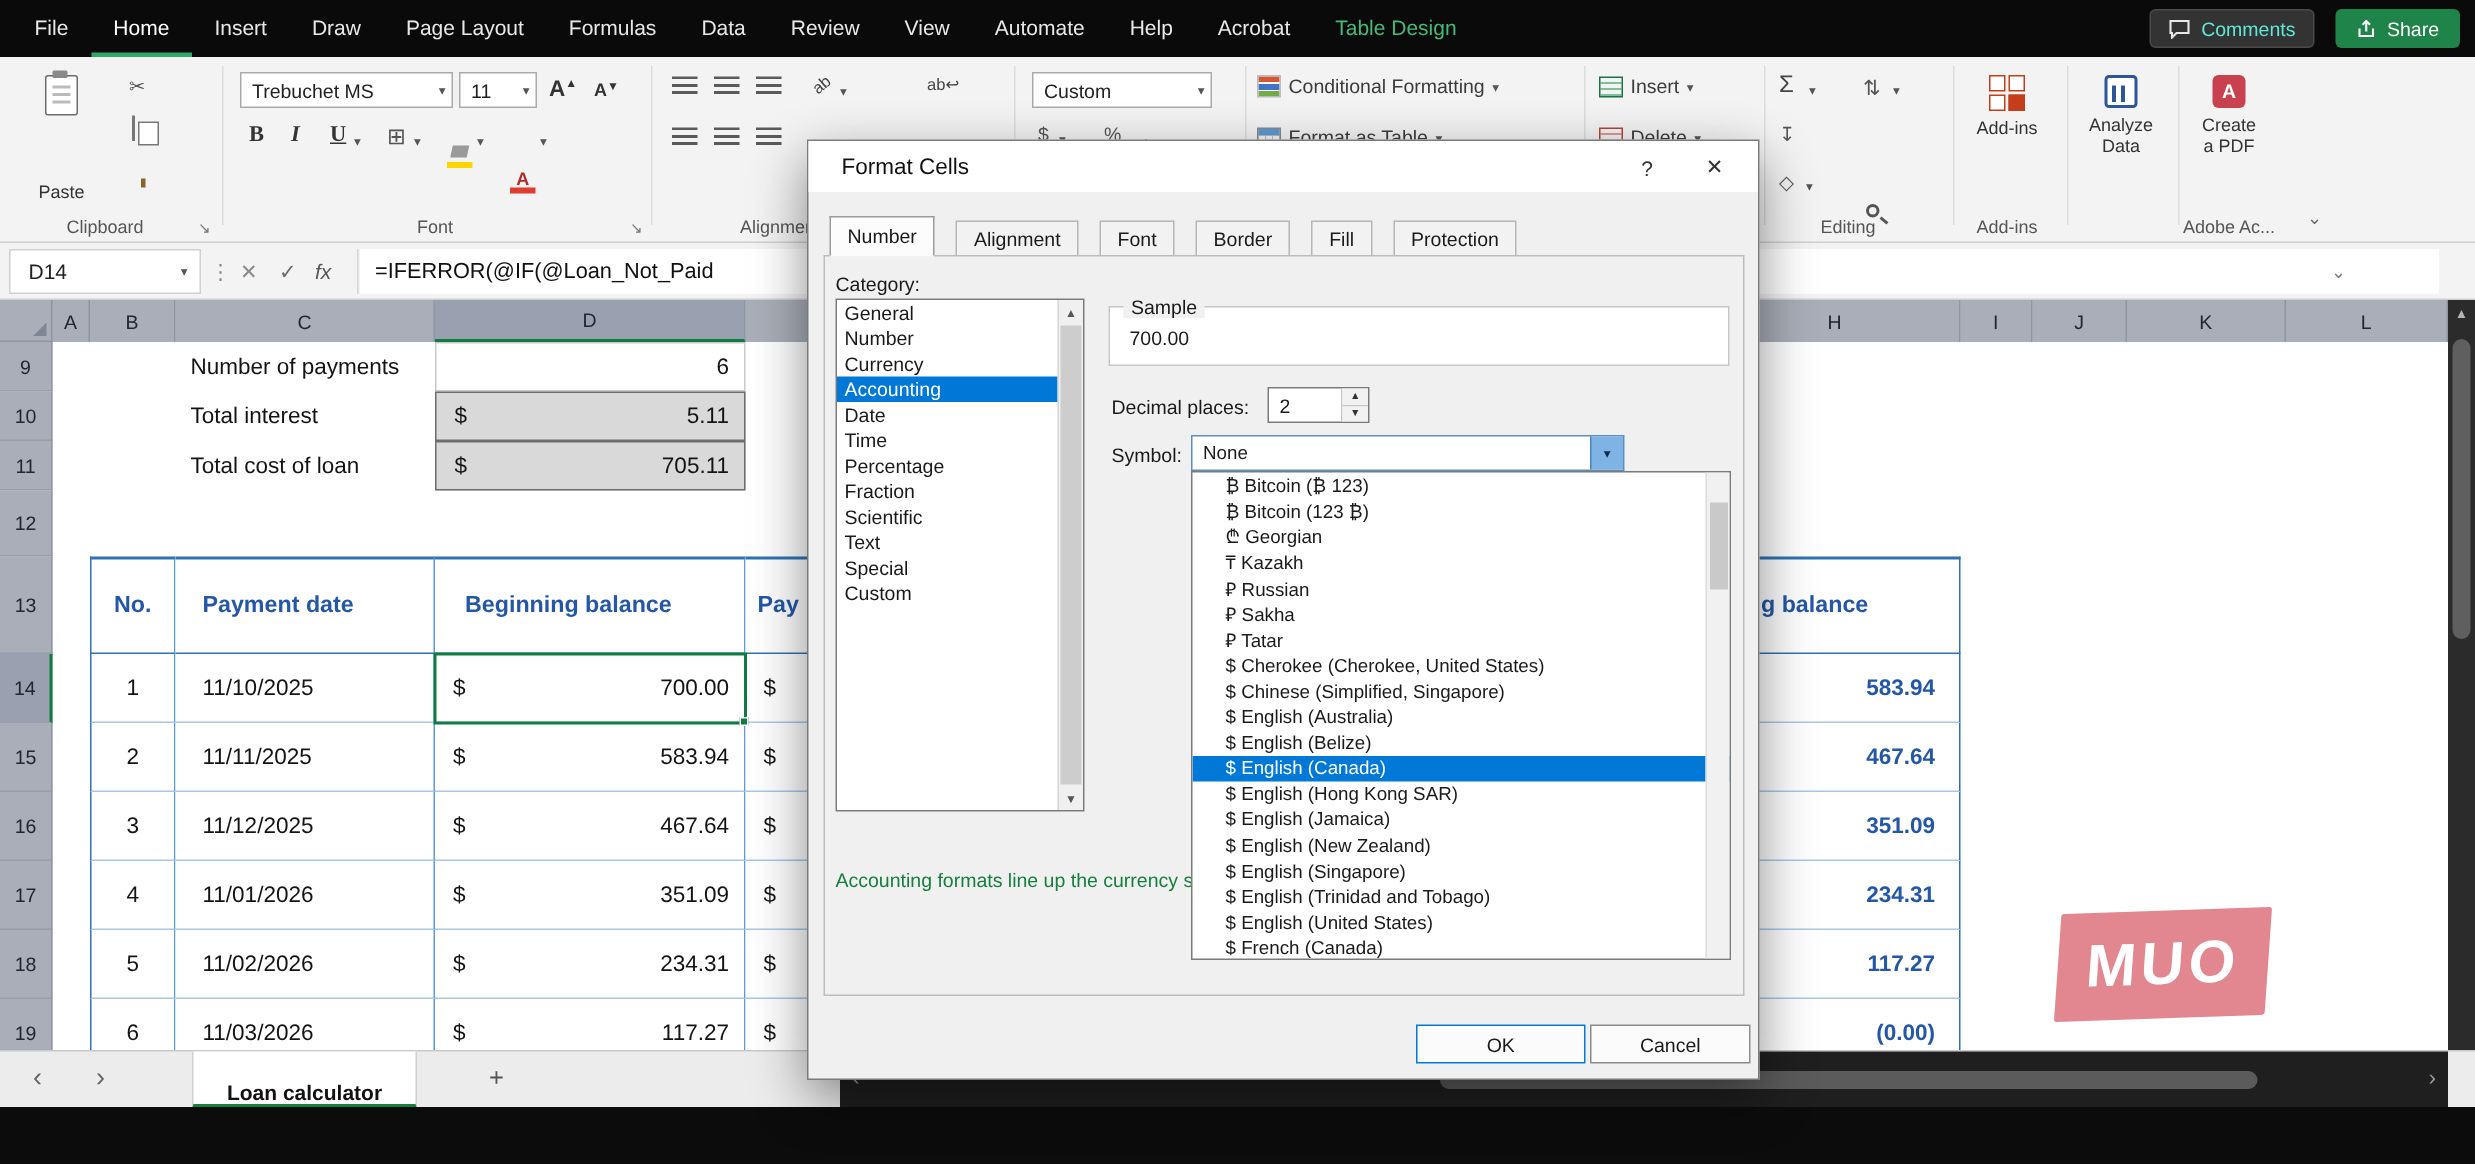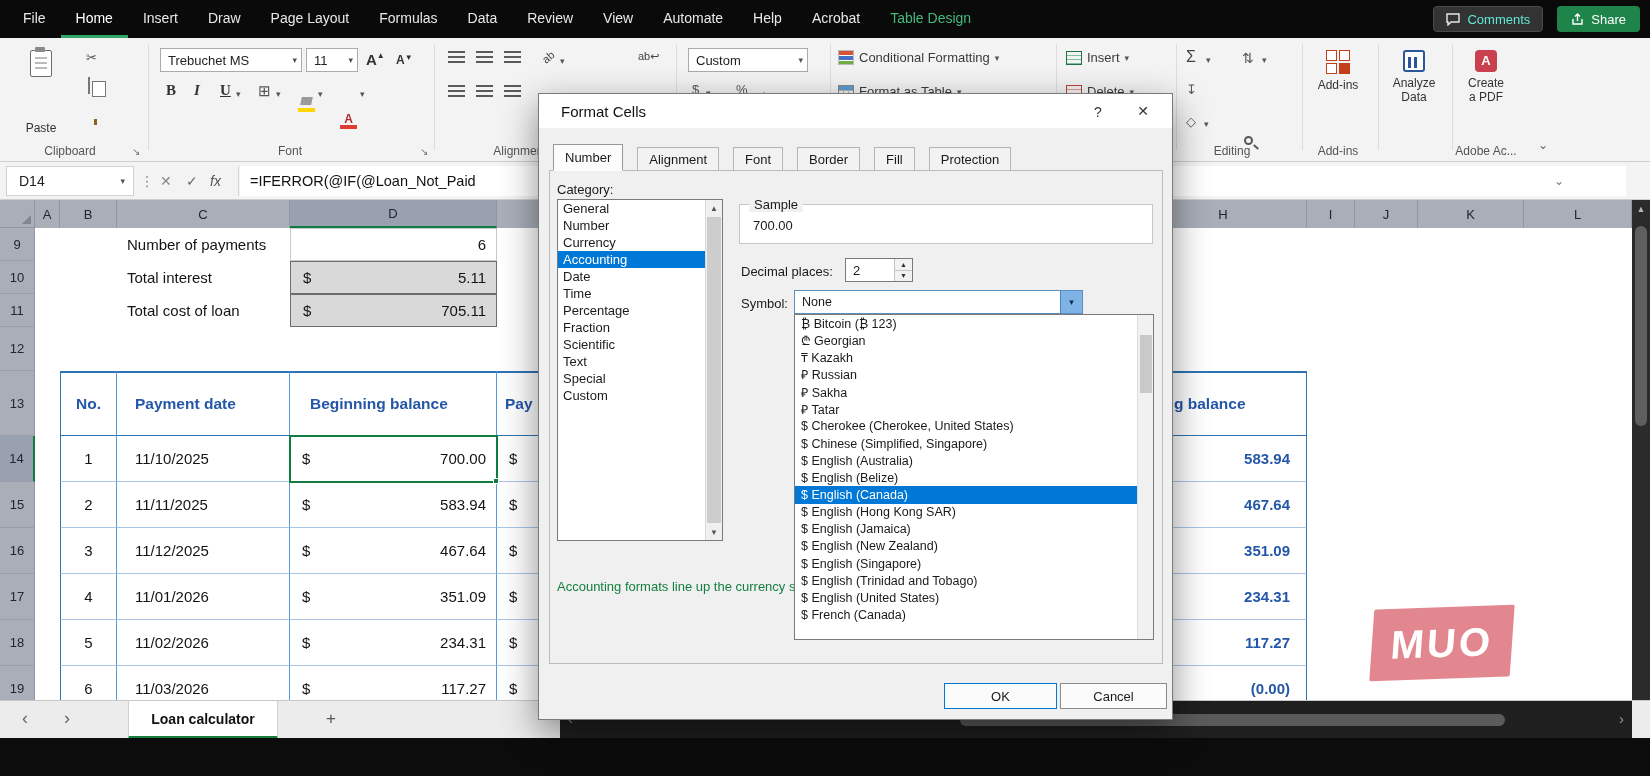--- a/index.html
+++ b/index.html
@@ -112,21 +112,21 @@
 
   
   .vscroll{position:absolute;right:0;top:200px;width:18px;height:538px;background:#2b2b2b;}
   .vscroll .arr{position:absolute;left:0;width:18px;height:18px;display:flex;align-items:center;justify-content:center;
                 color:#b5b5b5;font-size:9px;}
   .vscroll .thumb{position:absolute;left:3px;top:26px;width:12px;height:200px;background:#5f5f5f;border-radius:6px;}
   .tabbar{position:absolute;left:0;top:700px;width:1650px;height:38px;background:#ececec;border-top:1px solid #c9c9c9;}
   .nav-arr{position:absolute;top:7px;font-size:18px;color:#666;}
   .sheettab{position:absolute;left:128px;top:0;width:150px;height:38px;background:#fff;
             border-left:1px solid #d0d0d0;border-right:1px solid #d0d0d0;border-bottom:3px solid #15803d;
-            display:flex;align-items:center;justify-content:center;font-size:14px;font-weight:700;color:#111;}
+            display:flex;align-items:flex-end;justify-content:center;font-size:14px;font-weight:700;color:#111;}
   .addsheet{position:absolute;left:326px;top:8px;font-size:17px;color:#555;}
   .hscroll{position:absolute;left:560px;top:0;width:1072px;height:38px;background:#1f1f1f;}
   .hscroll .thumb{position:absolute;left:400px;top:13px;width:545px;height:12px;background:#5b5b5b;border-radius:6px;}
   .hscroll .arr{position:absolute;top:9px;color:#9a9a9a;font-size:15px;}
   .statusbar{position:absolute;left:0;top:738px;width:1650px;height:38px;background:#0c0c0c;}
 
   
   .watermark{position:absolute;left:1372px;top:607px;width:140px;height:72px;background:#e2848c;
              transform:skewX(-6deg) rotate(-2deg);display:flex;align-items:center;justify-content:center;
              color:#fff;font-weight:800;font-size:40px;letter-spacing:3px;z-index:5;opacity:.97;border-radius:2px;}
@@ -154,21 +154,21 @@
   .samplevalue{position:absolute;left:214px;top:124px;font-size:13px;}
   .spinner{position:absolute;left:306px;top:164px;width:68px;height:24px;background:#fff;border:1px solid #7a7a7a;display:flex;}
   .spinner .v{flex:1;display:flex;align-items:center;padding-left:7px;}
   .spinner .btns{width:18px;display:flex;flex-direction:column;border-left:1px solid #c5c5c5;}
   .spinner .btns span{flex:1;display:flex;align-items:center;justify-content:center;font-size:7px;color:#333;background:#f2f2f2;}
   .spinner .btns span:first-child{border-bottom:1px solid #c5c5c5;}
   .symcombo{position:absolute;left:255px;top:196px;width:289px;height:24px;background:#fff;border:1px solid #5a8fc0;display:flex;align-items:center;gap:20px;}
   .symcombo .v{flex:1;padding-left:7px;font-size:12.5px;}
   .symcombo .btn{width:22px;height:100%;background:#7fb2e5;border-left:1px solid #4a86c2;display:flex;align-items:center;justify-content:center;color:#0d2a4d;font-size:9px;}
   .symlist{position:absolute;left:255px;top:220px;width:360px;height:326px;background:#fff;border:1px solid #7a7a7a;z-index:10;overflow:hidden;display:flex;flex-direction:column;}
-  .symitem{flex:0 0 17.15px;display:flex;align-items:center;padding-left:6px;font-size:12.5px;white-space:nowrap;}
+  .symitem{flex:0 0 17.15px;display:flex;align-items:center;padding-left:22px;font-size:12.5px;white-space:nowrap;}
   .symitem.sel{background:#0078d7;color:#fff;}
   .sym-sb{position:absolute;right:0;top:0;width:16px;height:100%;background:#f1f1f1;border-left:1px solid #ddd;}
   .sym-sb .t{position:absolute;left:2px;top:20px;width:12px;height:58px;background:#c9c9c9;}
   .dlg-desc{position:absolute;left:18px;top:485px;font-size:13px;color:#15803d;white-space:nowrap;z-index:1;}
   .dlg-btn{position:absolute;top:589px;height:26px;display:flex;align-items:center;justify-content:center;font-size:13px;background:#fbfbfb;}
   .ok{left:405px;width:113px;border:1px solid #0078d7;}
   .cancel{left:521px;width:107px;border:1px solid #8a8a8a;}
 </style>
 </head>
 <body>
@@ -246,21 +246,21 @@
     <span class="rabs dn" style="left:360px;top:51px;">▾</span>
     <div class="glabel" style="left:230px;">Font</div>
     <span class="launcher" style="left:420px;">↘</span>
     <div class="rsep" style="left:434px;"></div>
 
     <span class="rabs align-ico" style="left:448px;top:13px;"></span>
     <span class="rabs align-ico" style="left:476px;top:13px;"></span>
     <span class="rabs align-ico" style="left:504px;top:13px;"></span>
     <span class="rabs ab-rot" style="left:542px;top:13px;">ab</span>
     <span class="rabs dn" style="left:560px;top:18px;">▾</span>
-    <span class="rabs" style="left:638px;top:12px;font-size:11px;color:#444;"><span>ab</span>↩</span>
+    <span class="rabs" style="left:618px;top:12px;font-size:11px;color:#444;"><span>ab</span>↩</span>
     <span class="rabs align-ico" style="left:448px;top:47px;"></span>
     <span class="rabs align-ico" style="left:476px;top:47px;"></span>
     <span class="rabs align-ico" style="left:504px;top:47px;"></span>
     <div class="glabel" style="left:460px;">Alignment</div>
     <div class="rsep" style="left:676px;"></div>
 
     <div class="combo rabs" style="left:688px;top:10px;width:120px;">
       <span>Custom</span>
       <span class="dn">▾</span>
     </div>
@@ -559,20 +559,21 @@
       <span class="btn">▾</span>
     </div>
 
     <div class="dlg-desc">Accounting formats line up the currency s</div>
 
     <div class="symlist" id="sym-list">
       <div class="sym-sb">
         <span class="t"></span>
       </div>
     <div class="symitem">₿ Bitcoin (₿ 123)</div>
+        <div class="symitem">₿ Bitcoin (123 ₿)</div>
         <div class="symitem">₾ Georgian</div>
         <div class="symitem">₸ Kazakh</div>
         <div class="symitem">₽ Russian</div>
         <div class="symitem">₽ Sakha</div>
         <div class="symitem">₽ Tatar</div>
         <div class="symitem">$ Cherokee (Cherokee, United States)</div>
         <div class="symitem">$ Chinese (Simplified, Singapore)</div>
         <div class="symitem">$ English (Australia)</div>
         <div class="symitem">$ English (Belize)</div>
         <div class="symitem sel">$ English (Canada)</div>

